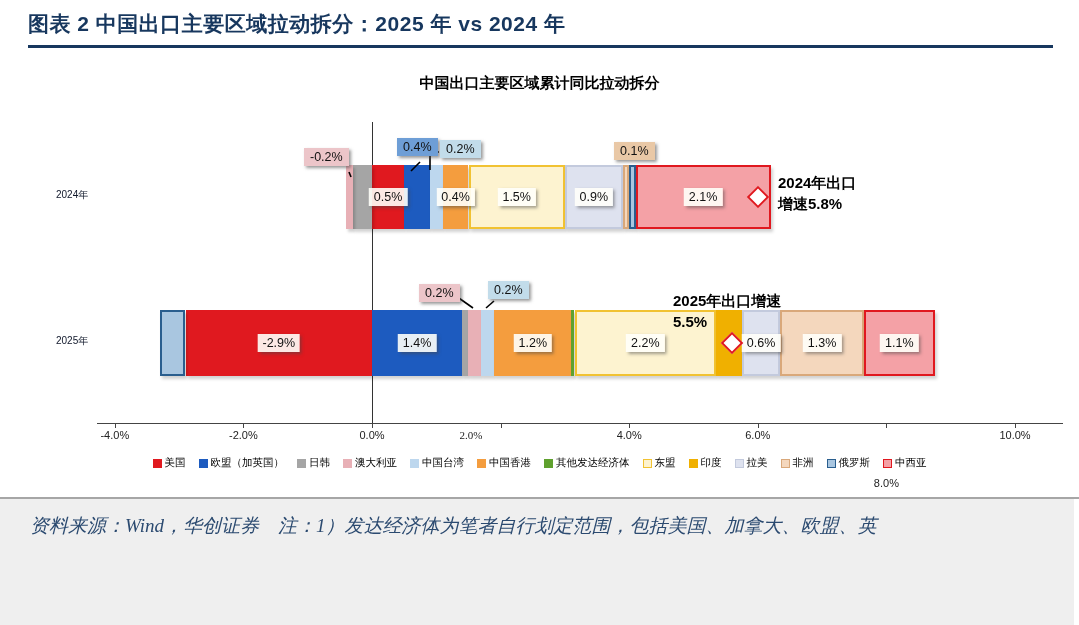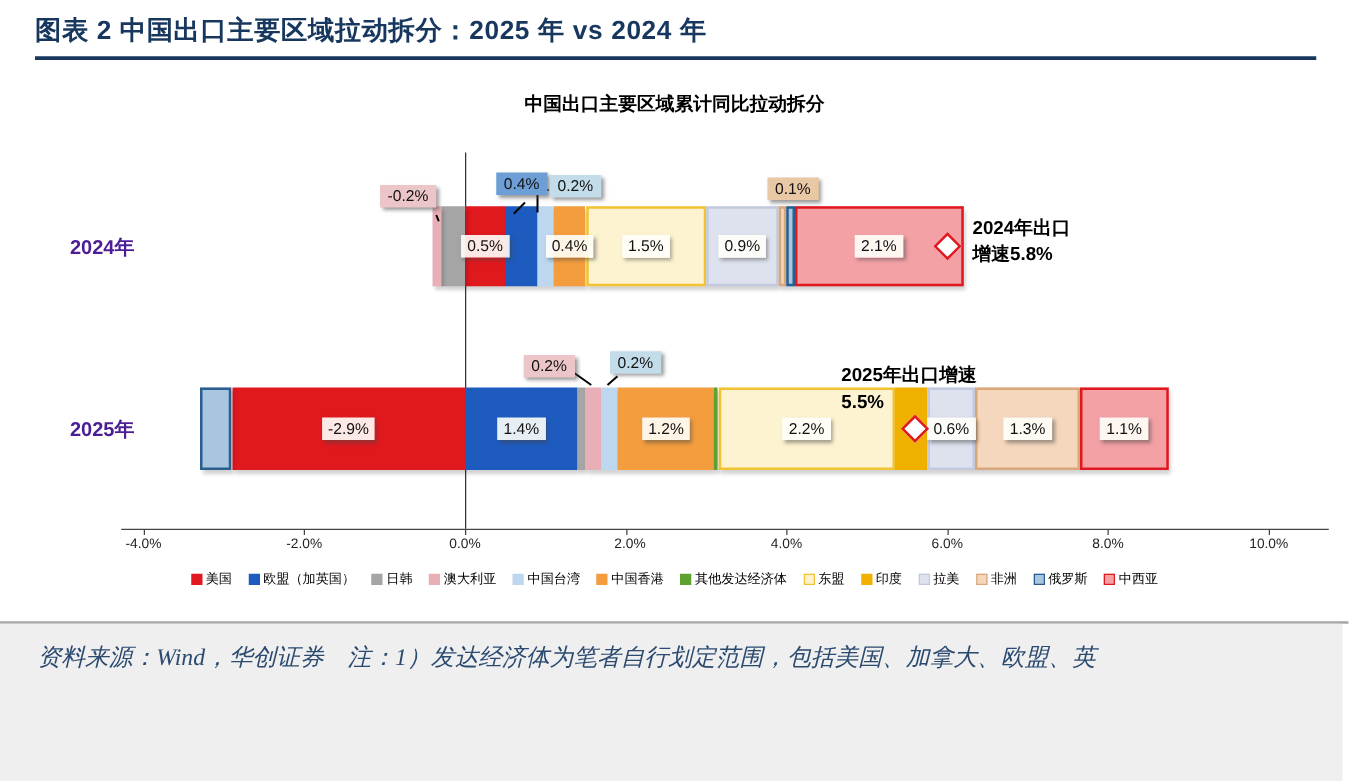--- a/index.html
+++ b/index.html
@@ -2,21 +2,21 @@
 <html><head>
 <meta charset="utf-8">
 <style>
   html,body{margin:0;padding:0;background:#fff;}
   #wrap{position:relative;width:1079px;height:625px;background:#ffffff;overflow:hidden;
         font-family:"Liberation Sans",sans-serif;}
   .abs{position:absolute;}
   #hdr-title{left:28px;top:10px;font-size:21px;font-weight:bold;color:#17375e;letter-spacing:.5px;}
   #hdr-rule{left:28px;top:45px;width:1025px;height:3px;background:#17375e;}
   #chart-title{left:0;top:74px;width:1079px;text-align:center;font-size:15px;font-weight:bold;color:#000;}
-  .cat-label{left:56px;width:54px;font-size:16px;color:#4c1d95;text-align:left;font-weight:bold;}
+  .cat-label{left:56px;width:54px;font-size:10px;color:#0f172a;text-align:left;}
   .seg{position:absolute;box-sizing:border-box;box-shadow:2px 3px 3px rgba(0,0,0,0.18);}
   .seg-label{position:absolute;transform:translate(-50%,-50%);background:rgba(255,255,250,0.90);
      padding:2px 5px;font-size:12.5px;color:#111;white-space:nowrap;
      box-shadow:2px 2px 3px rgba(70,70,70,0.5);z-index:6;}
   .callout{position:absolute;padding:2px 6px;font-size:12.5px;color:#111;white-space:nowrap;
      box-shadow:2px 2px 3px rgba(70,70,70,0.55);z-index:7;}
   .diamond{position:absolute;width:12px;height:12px;background:#fff;border:2px solid #e0181f;
      transform:translate(-50%,-50%) rotate(45deg);z-index:8;}
   .annot{position:absolute;font-size:15px;font-weight:bold;color:#000;line-height:21px;z-index:9;white-space:nowrap;}
   #zero-line{left:372px;top:122px;width:1px;height:301px;background:#333;}
@@ -108,27 +108,27 @@
         <div>2025年出口增速</div>
         <div>5.5%</div>
       </div>
       <div class="tick" style="left: 114.8px;"></div>
       <div class="tick-label" style="left: 114.8px;">-4.0%</div>
       <div class="tick" style="left: 243.4px;"></div>
       <div class="tick-label" style="left: 243.4px;">-2.0%</div>
       <div class="tick" style="left: 372px;"></div>
       <div class="tick-label" style="left: 372px;">0.0%</div>
       <div class="tick" style="left: 500.6px;"></div>
-      <div class="tick-label" style="left: 504px;">2.0%</div>
+      <div class="tick-label" style="left: 471px; font-family: Liberation Serif, serif;">2.0%</div>
       <div class="tick" style="left: 629.2px;"></div>
       <div class="tick-label" style="left: 629.2px;">4.0%</div>
       <div class="tick" style="left: 757.8px;"></div>
       <div class="tick-label" style="left: 757.8px;">6.0%</div>
       <div class="tick" style="left: 886.4px;"></div>
-      <div class="tick-label" style="left: 886.4px;">8.0%</div>
+      <div class="tick-label" style="left: 886.4px; margin-top: 48px;">8.0%</div>
       <div class="tick" style="left: 1015px;"></div>
       <div class="tick-label" style="left: 1015px;">10.0%</div>
     </div>
 
   <div class="abs" id="legend">
       <div class="lg-item">
         <span class="lg-swatch" style="background: rgb(224, 25, 31);"></span>
         <span class="lg-text">美国</span>
       </div>
       <div class="lg-item">

